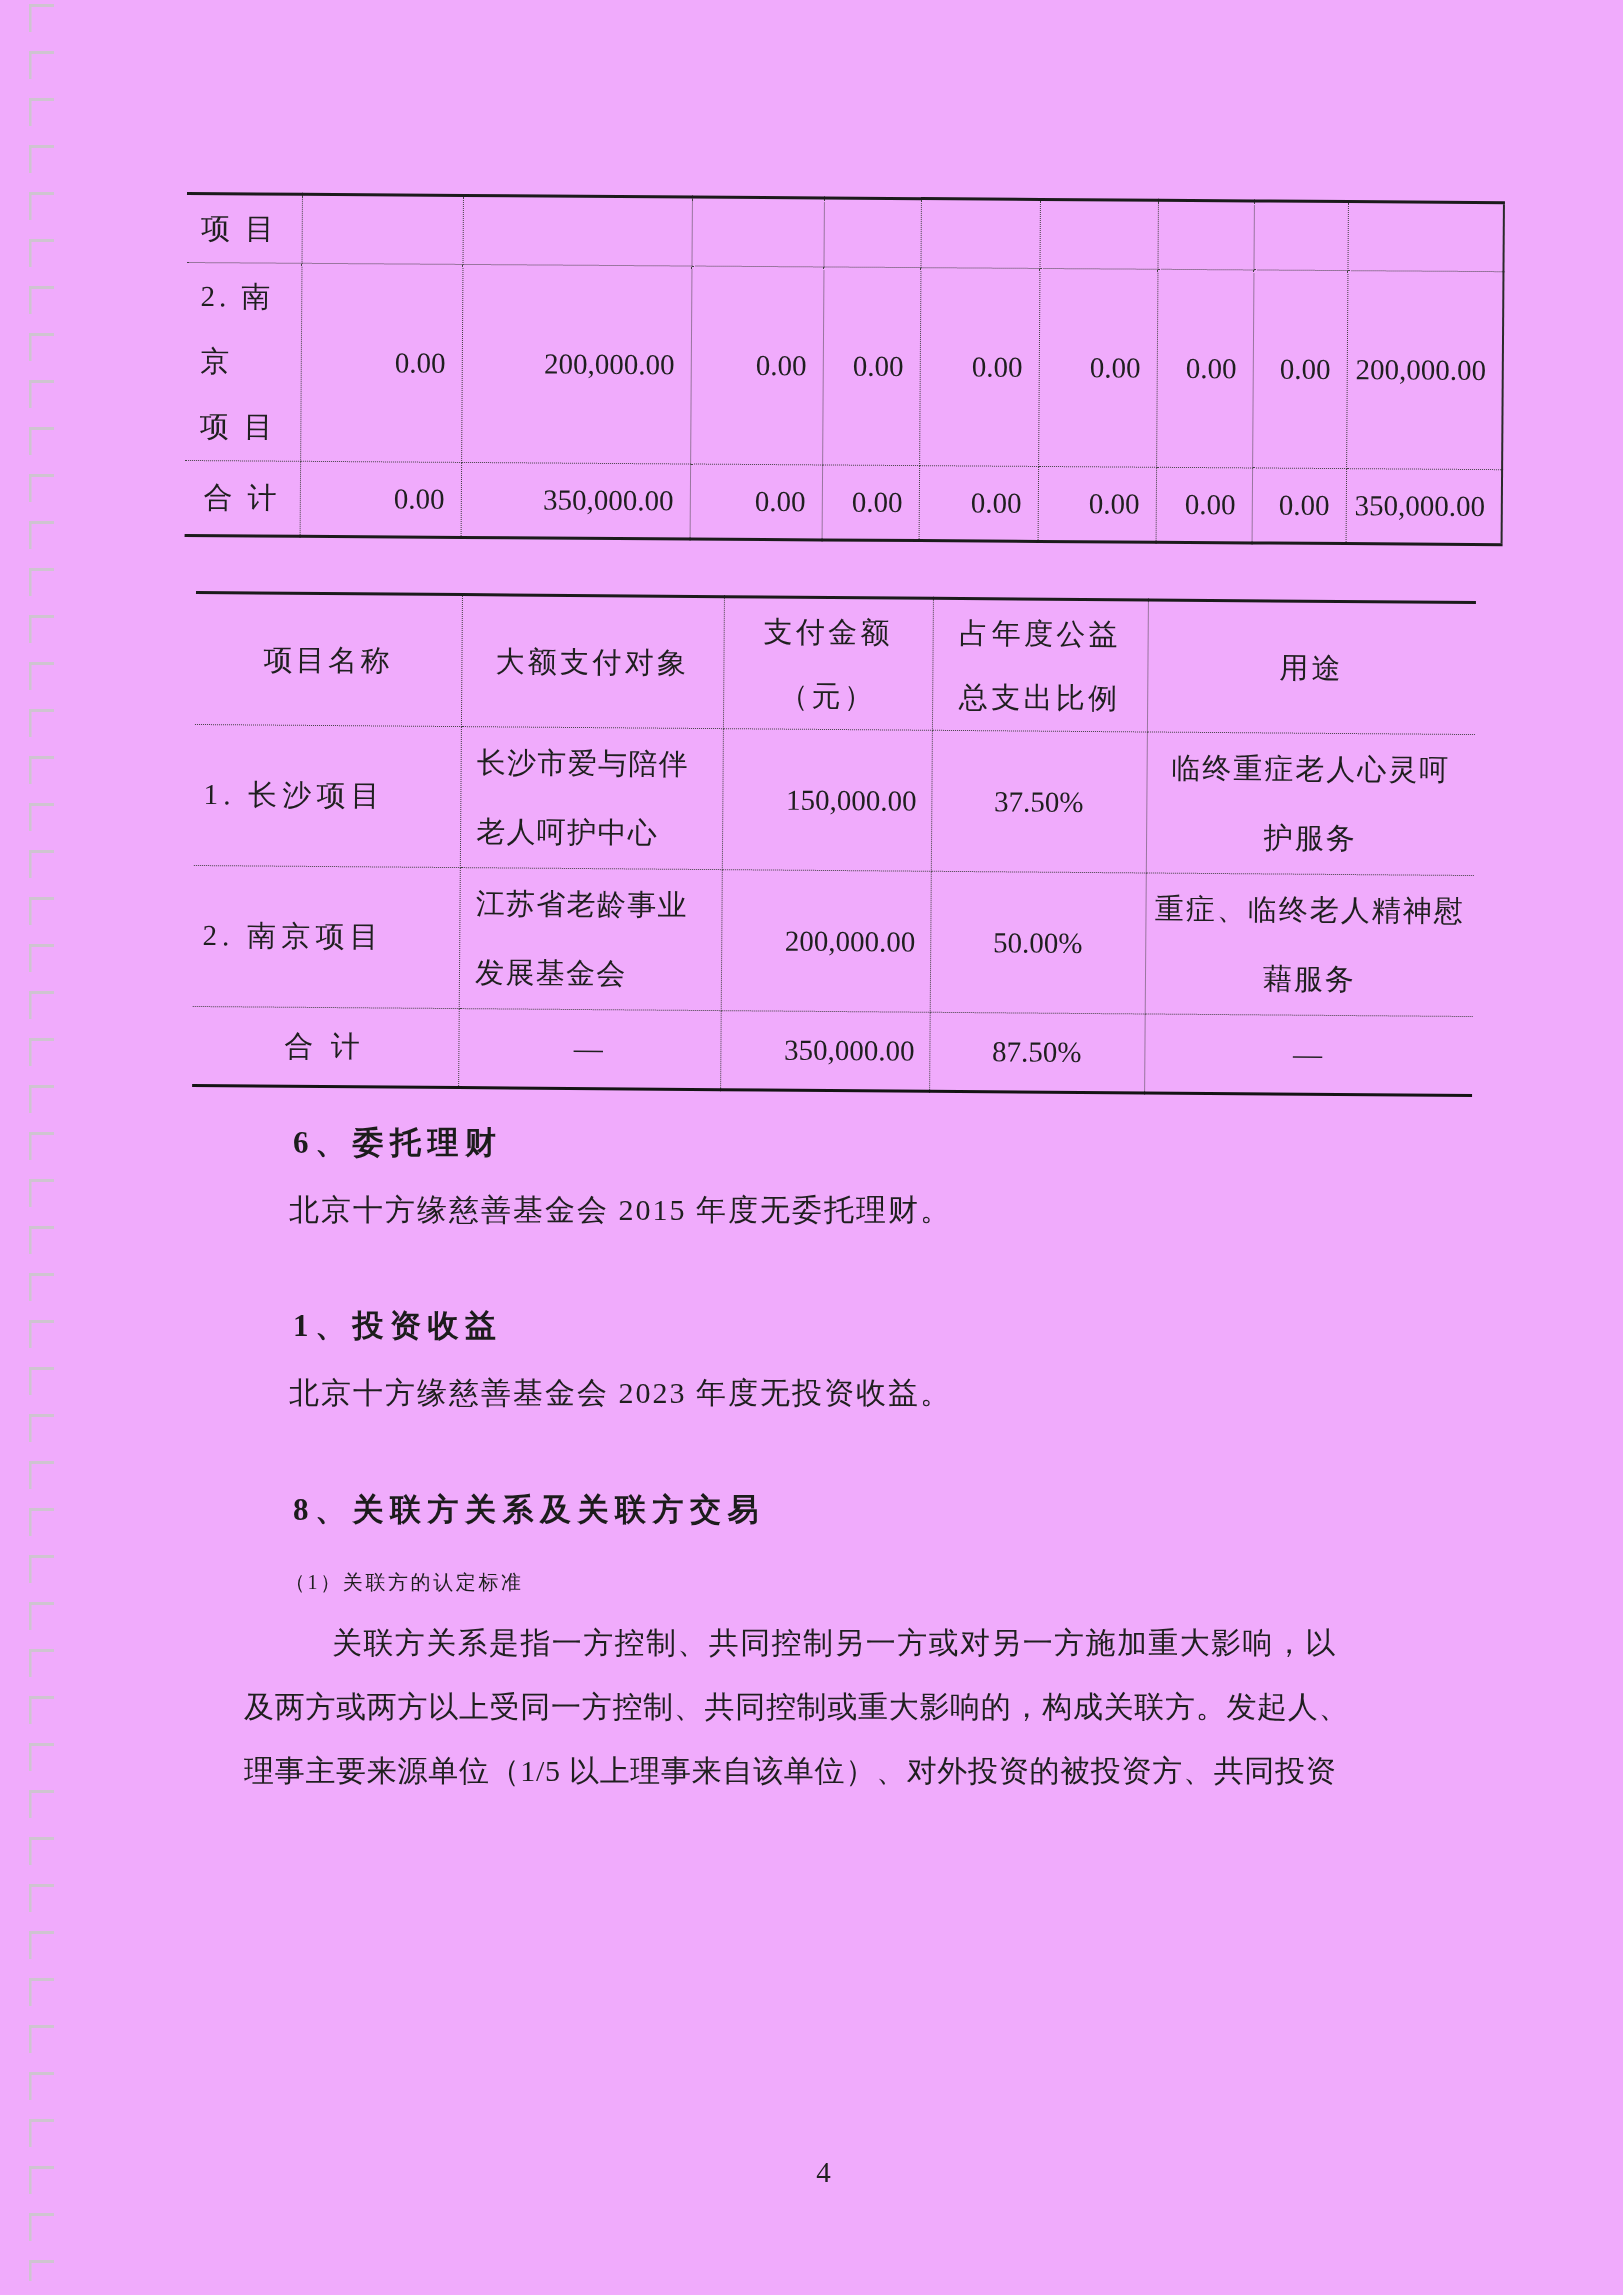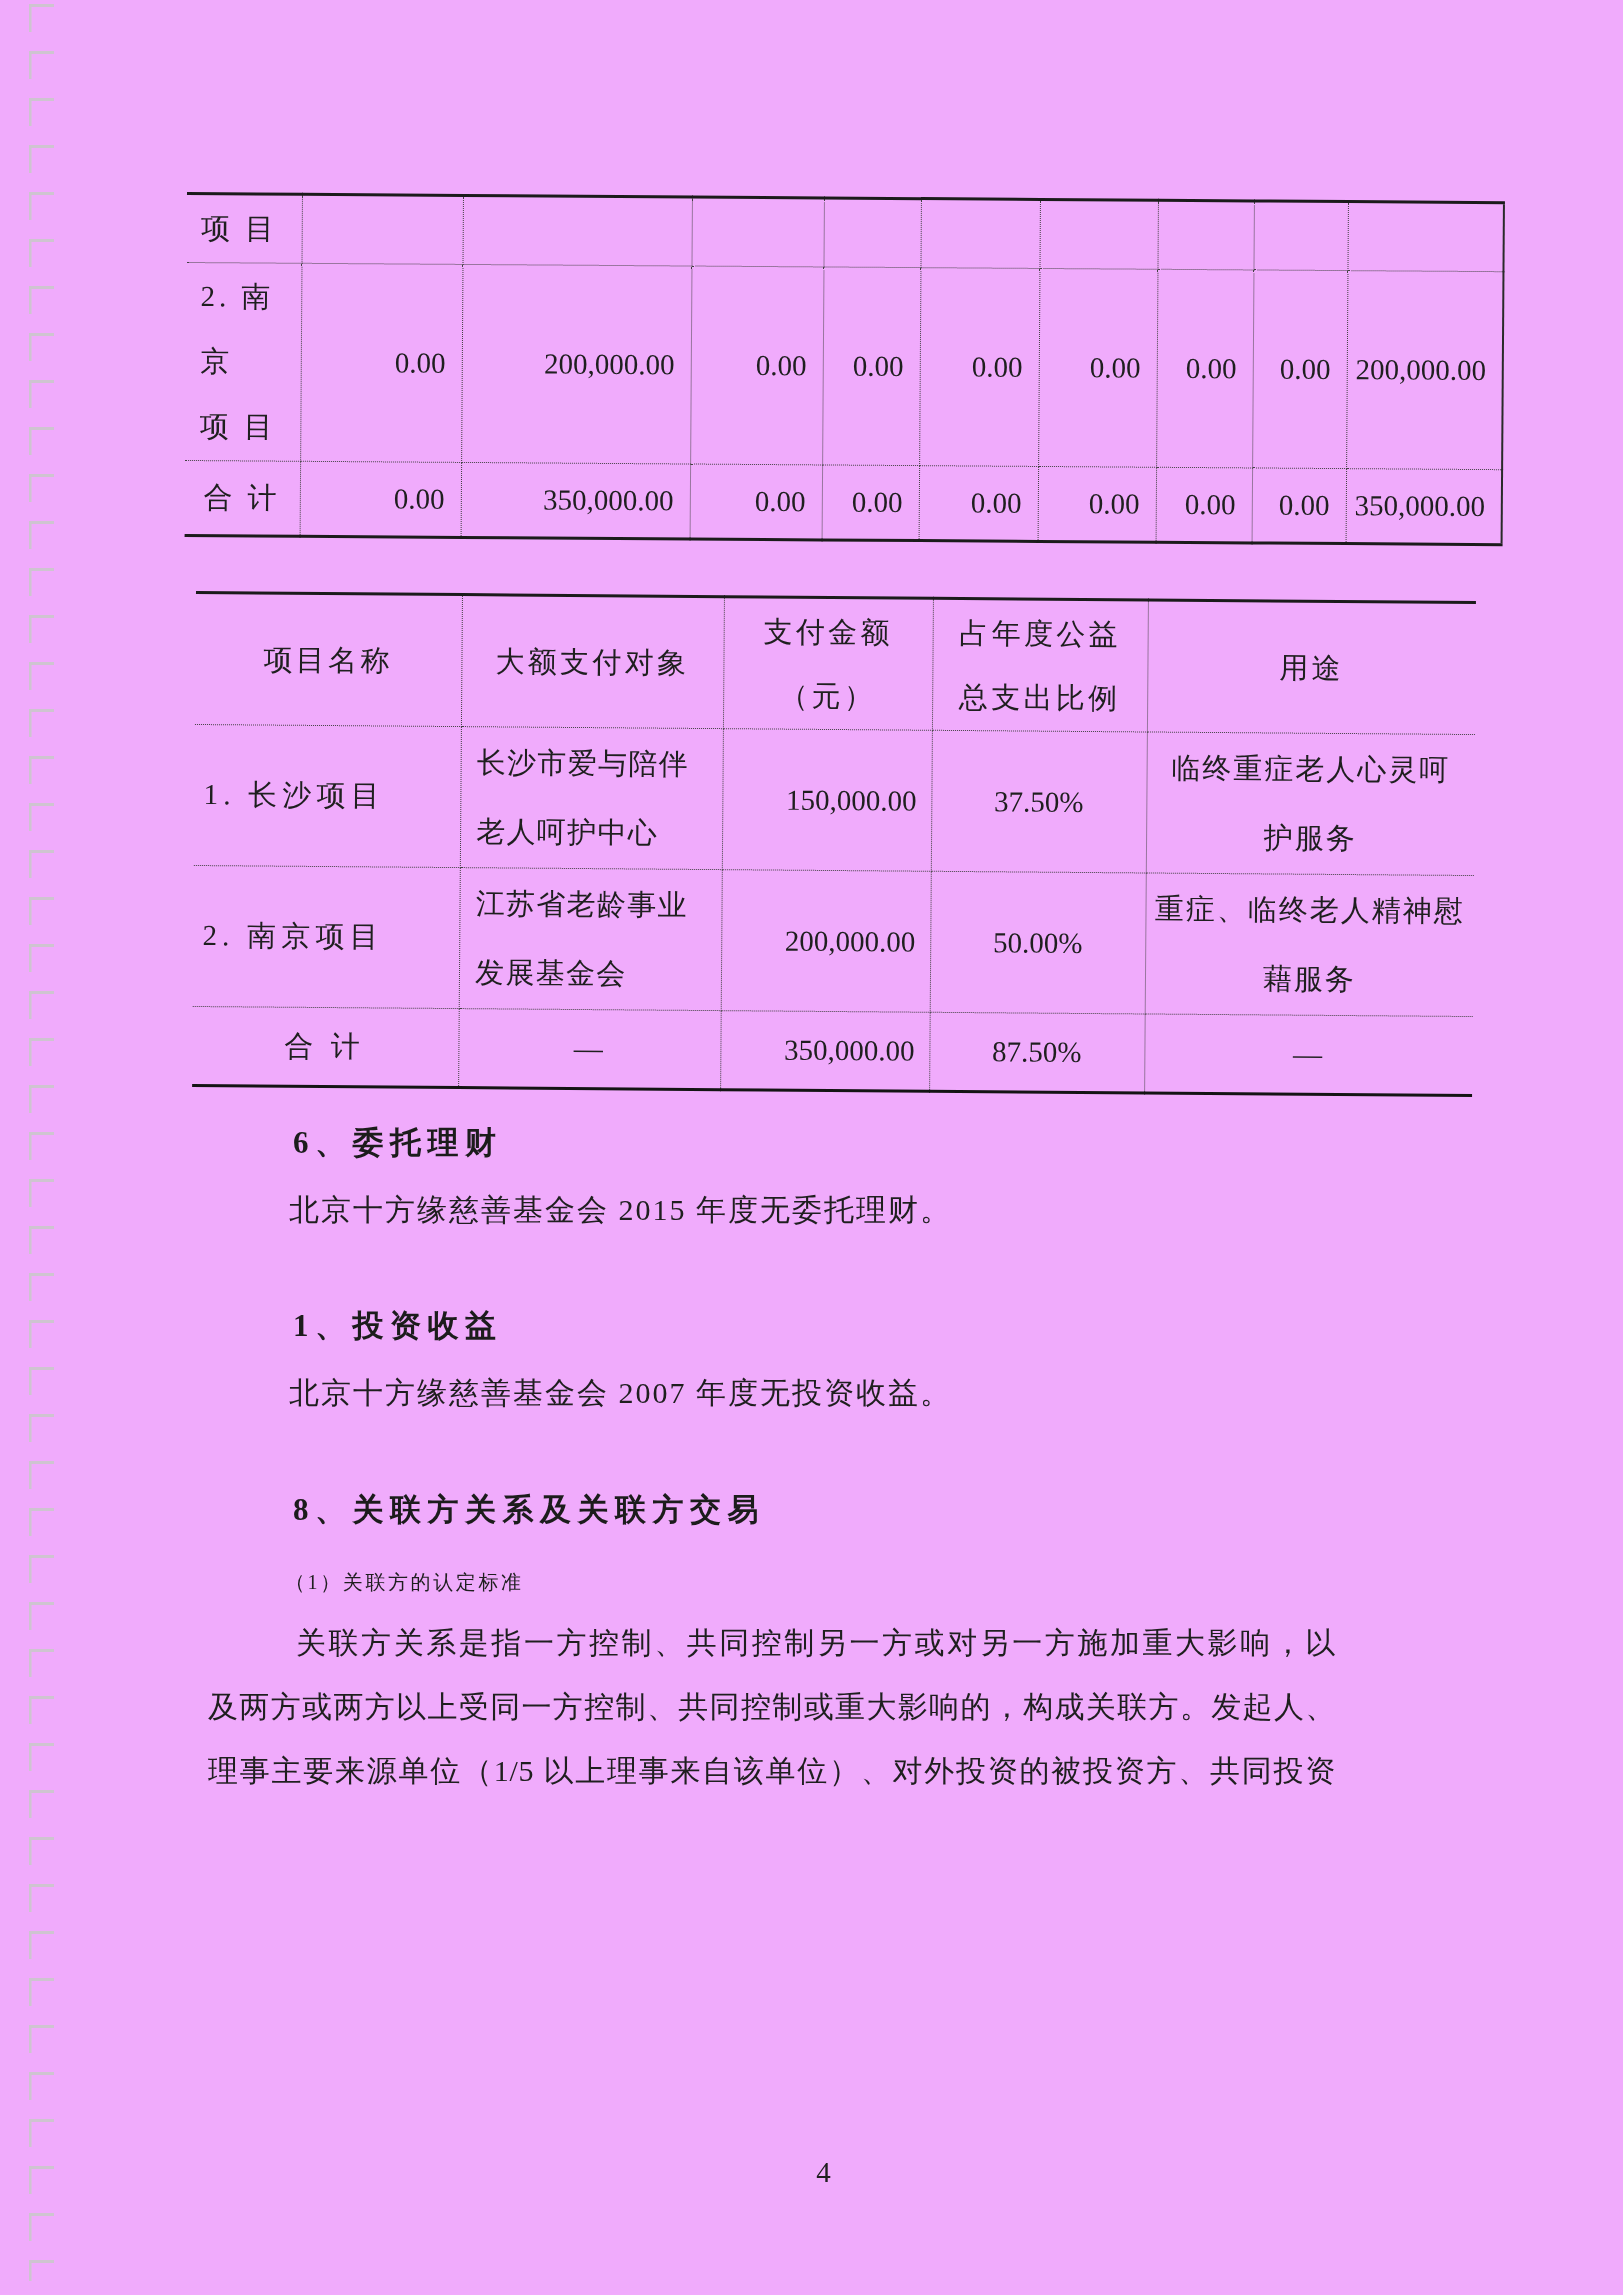--- a/index.html
+++ b/index.html
@@ -75,21 +75,21 @@
   .t2 .dr1 td{height:133px;}
   .t2 .dr2 td{height:123px;}
   .t2 .dr3 td{height:75px;}
 
   
   .h{font-size:31px;font-weight:bold;letter-spacing:6.5px;line-height:39px;color:#1c1c1c;white-space:nowrap;}
   .body{font-size:30px;letter-spacing:2px;line-height:39px;white-space:nowrap;}
   .sub{font-size:20px;letter-spacing:2.6px;line-height:39px;white-space:nowrap;}
   .para{font-size:30px;letter-spacing:0.7px;}
   .pline{line-height:64px;white-space:nowrap;}
-  .j{text-align:justify;text-align-last:justify;}
+  .j{text-align:justify;text-align-last:justify;margin-left:36px;}
   .indent{text-indent:88px;}
   .pagenum{font-size:29px;text-align:center;}
 </style>
 </head>
 <body>
 
 <div class="page">
 
   <div class="marks"></div>
 
@@ -195,21 +195,21 @@
         <td class="use">—</td>
       </tr>
     </tbody>
       </table>
   </div>
 
   <div class="abs h" style="left:293px;top:1123px;">6、委托理财</div>
   <div class="abs body" style="left:289px;top:1190px;">北京十方缘慈善基金会 2015 年度无委托理财。</div>
 
   <div class="abs h" style="left:293px;top:1306px;">1、投资收益</div>
-  <div class="abs body" style="left:289px;top:1373px;">北京十方缘慈善基金会 2007 年度无投资收益。</div>
+  <div class="abs body" style="left:289px;top:1373px;">北京十方缘慈善基金会 2023 年度无投资收益。</div>
 
   <div class="abs h" style="left:293px;top:1490px;">8、关联方关系及关联方交易</div>
   <div class="abs sub" style="left:285px;top:1563px;">（1）关联方的认定标准</div>
 
   <div class="abs para" style="left:208px;top:1611px;width:1128px;">
     <div class="pline j indent">关联方关系是指一方控制、共同控制另一方或对另一方施加重大影响，以</div>
     <div class="pline j">及两方或两方以上受同一方控制、共同控制或重大影响的，构成关联方。发起人、</div>
     <div class="pline j">理事主要来源单位（1/5 以上理事来自该单位）、对外投资的被投资方、共同投资</div>
   </div>
 

